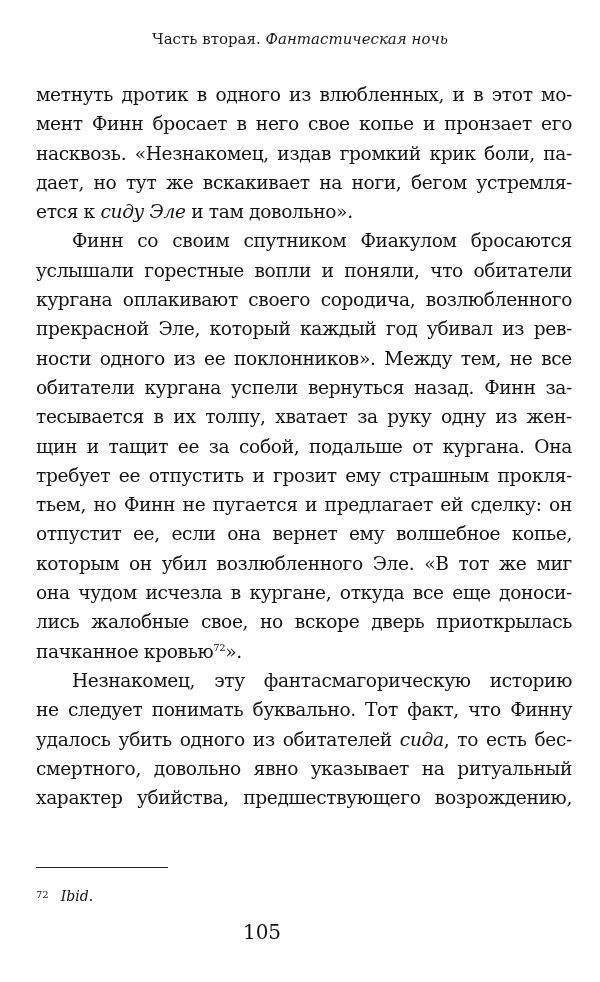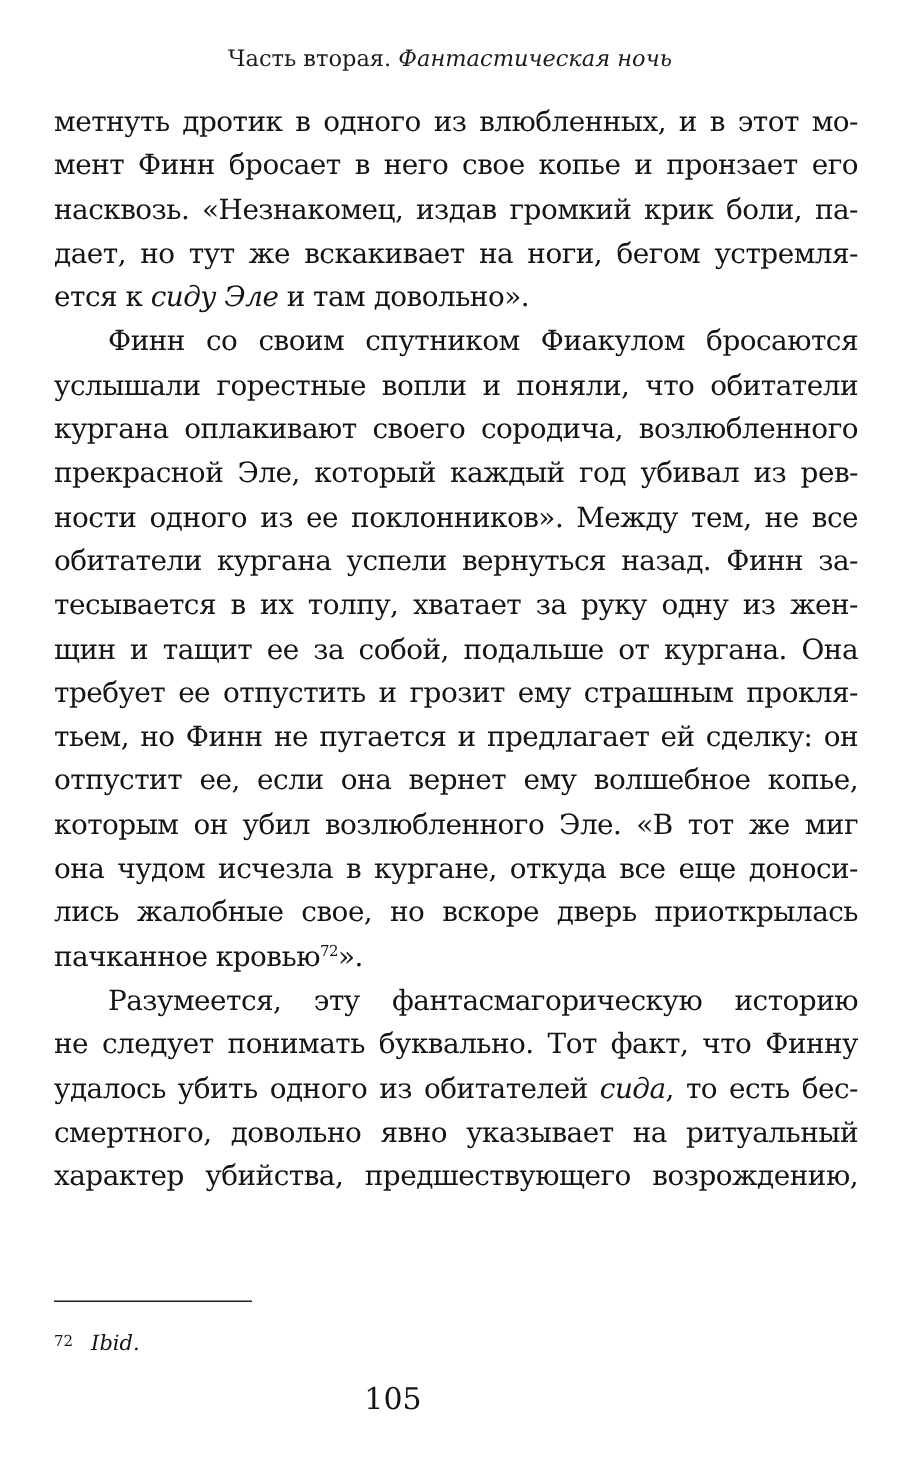--- a/index.html
+++ b/index.html
@@ -6,21 +6,21 @@
   body {
     width: 600px; height: 982px; background: #ffffff; position: relative; overflow: hidden;
     font-family: "DejaVu Serif", "Liberation Serif", serif; color: #141414;
   }
   .running-head {
     position: absolute; top: 30px; left: 0; width: 600px; text-align: center;
     font-size: 15px; color: #1a1a1a;
   }
   .running-head i { }
   .body-text {
-    position: absolute; top: 67px; left: 36px; width: 536px;
+    position: absolute; top: 80px; left: 36px; width: 536px;
   }
   .line {
     height: 29.3px; line-height: 29.3px; font-size: 18.6px; white-space: nowrap;
     text-align: justify; text-align-last: justify; letter-spacing: -0.35px;
   }
   .line.last { text-align-last: left; }
   .line.indent { padding-left: 36px; }
   .line i { font-style: italic; }
   sup { font-size: 10px; line-height: 0; vertical-align: 7px; }
   .footnote-rule {
@@ -58,21 +58,21 @@
   <div class="line">обитатели кургана успели вернуться назад. Финн за-</div>
   <div class="line">тесывается в их толпу, хватает за руку одну из жен-</div>
   <div class="line">щин и тащит ее за собой, подальше от кургана. Она</div>
   <div class="line">требует ее отпустить и грозит ему страшным прокля-</div>
   <div class="line">тьем, но Финн не пугается и предлагает ей сделку: он</div>
   <div class="line">отпустит ее, если она вернет ему волшебное копье,</div>
   <div class="line">которым он убил возлюбленного Эле. «В тот же миг</div>
   <div class="line">она чудом исчезла в кургане, откуда все еще доноси-</div>
   <div class="line">лись жалобные свое, но вскоре дверь приоткрылась</div>
   <div class="line last"><span>пачканное кровью</span><sup>72</sup><span>».</span></div>
-  <div class="line indent">Разумеется, эту фантасмагорическую историю</div>
+  <div class="line indent">Незнакомец, эту фантасмагорическую историю</div>
   <div class="line">не следует понимать буквально. Тот факт, что Финну</div>
   <div class="line"><span>удалось убить одного из обитателей </span><i>сида</i><span>, то есть бес-</span></div>
   <div class="line">смертного, довольно явно указывает на ритуальный</div>
   <div class="line">характер убийства, предшествующего возрождению,</div>
 </div>
 
 <div class="footnote-rule"></div>
 <div class="footnote">
   <span class="fn-num">72</span><span class="fn-text">Ibid.</span>
 </div>

